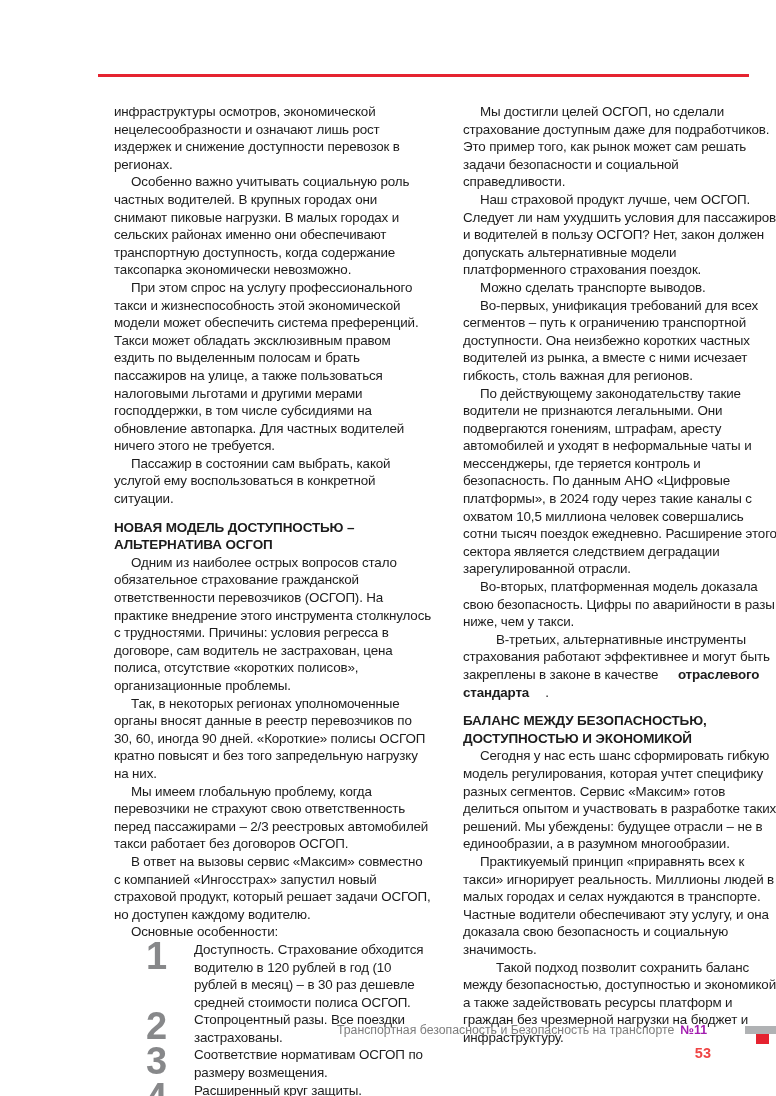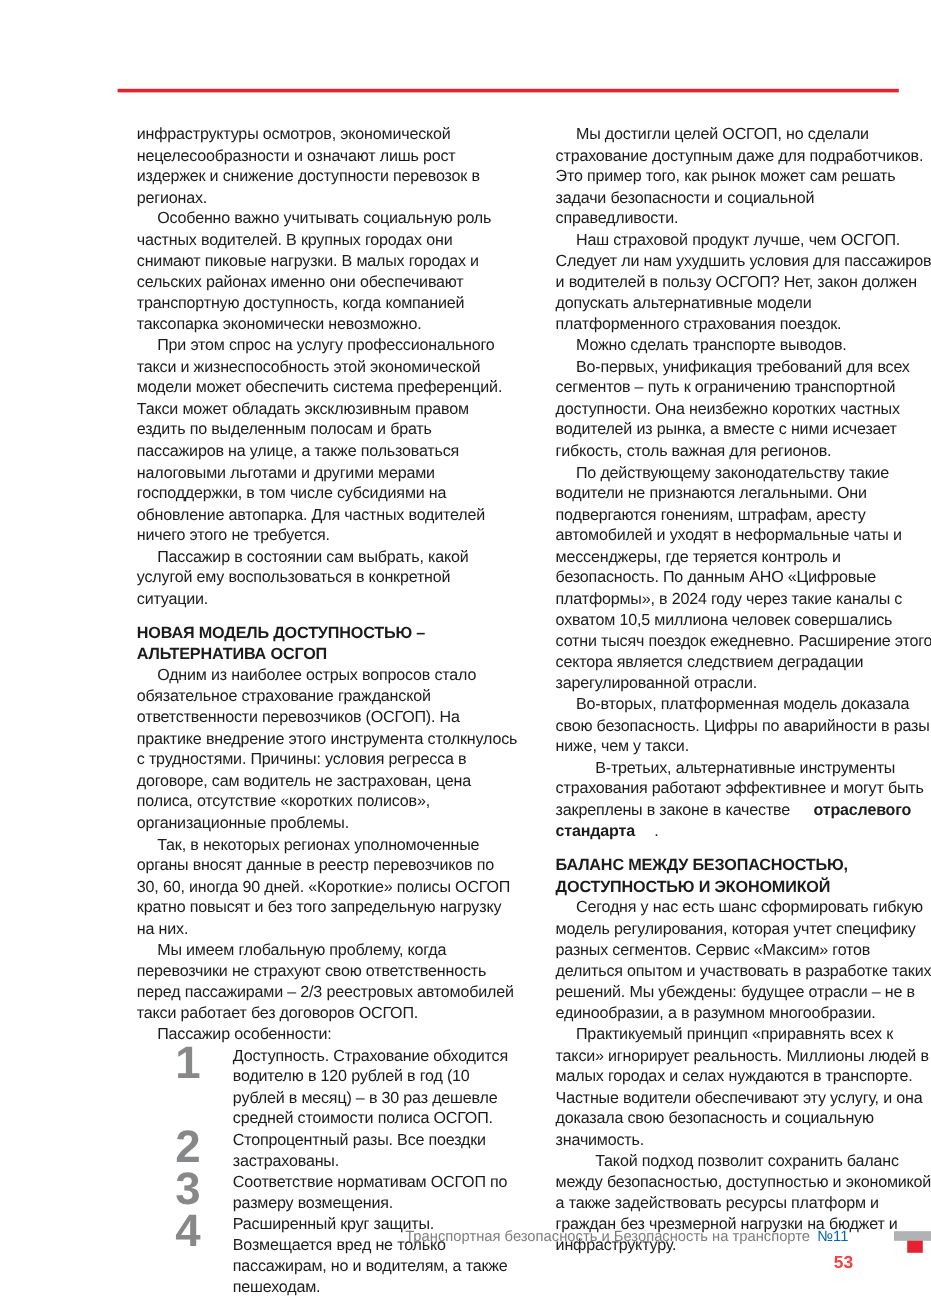--- a/index.html
+++ b/index.html
@@ -62,21 +62,21 @@
     width:13px;height:13px;
     background:var(--accent);
   }
   .footer-text{
     position:absolute;top:1023px;right:69px;
     font-size:12.3px;line-height:14px;
     color:var(--footer-gray);
     white-space:nowrap;
   }
   .footer-text .issue{
-    color:#0369a1;font-weight:normal;
+    color:#a21caf;font-weight:bold;
     margin-left:6px;
   }
   .footer-bar{
     position:absolute;left:713px;top:1026px;
     width:63px;height:8px;
     background:var(--bar-gray);
   }
   .page-number{
     position:absolute;top:1045px;right:65px;
     font-size:14.5px;font-weight:bold;
@@ -87,30 +87,31 @@
 <body>
 
 <div class="page">
 
   <div class="top-rule"></div>
 
   <div class="columns">
 
     <div class="col">
       <p>инфраструктуры осмотров, экономической нецелесообразности и означают лишь рост издержек и снижение доступности перевозок в регионах.</p>
-      <p class="ind">Особенно важно учитывать социальную роль частных водителей. В крупных городах они снимают пиковые нагрузки. В малых городах и сельских районах именно они обеспечивают транспортную доступность, когда компанией таксопарка экономически невозможно.</p>
+      <p class="ind">Особенно важно учитывать социальную роль частных водителей. В крупных городах они снимают пиковые нагрузки. В малых городах и сельских районах именно они обеспечивают транспортную доступность, когда содержание таксопарка экономически невозможно.</p>
       <p class="ind">При этом спрос на услугу профессионального такси и жизнеспособность этой экономической модели может обеспечить система преференций. Такси может обладать эксклюзивным правом ездить по выделенным полосам и брать пассажиров на улице, а также пользоваться налоговыми льготами и другими мерами господдержки, в том числе субсидиями на обновление автопарка. Для частных водителей ничего этого не требуется.</p>
       <p class="ind">Пассажир в состоянии сам выбрать, какой услугой ему воспользоваться в конкретной ситуации.</p>
 
       <h3 class="sec-heading">НОВАЯ МОДЕЛЬ ДОСТУПНОСТЬЮ – АЛЬТЕРНАТИВА ОСГОП</h3>
 
       <p class="ind">Одним из наиболее острых вопросов стало обязательное страхование гражданской ответственности перевозчиков (ОСГОП). На практике внедрение этого инструмента столкнулось с трудностями. Причины: условия регресса в договоре, сам водитель не застрахован, цена полиса, отсутствие «коротких полисов», организационные проблемы.</p>
       <p class="ind">Так, в некоторых регионах уполномоченные органы вносят данные в реестр перевозчиков по 30, 60, иногда 90 дней. «Короткие» полисы ОСГОП кратно повысят и без того запредельную нагрузку на них.</p>
       <p class="ind">Мы имеем глобальную проблему, когда перевозчики не страхуют свою ответственность перед пассажирами – 2/3 реестровых автомобилей такси работает без договоров ОСГОП.</p>
-      <p class="ind">Пассажир особенности:</p>
+      <p class="ind">В ответ на вызовы сервис «Максим» совместно с компанией «Ингосстрах» запустил новый страховой продукт, который решает задачи ОСГОП, но доступен каждому водителю.</p>
+      <p class="ind">Основные особенности:</p>
 
       <div class="feature">
         <span class="num">1</span>
         <span class="txt">Доступность. Страхование обходится водителю в 120 рублей в год (10 рублей в месяц) – в 30 раз дешевле средней стоимости полиса ОСГОП.</span>
       </div>
       <div class="feature">
         <span class="num">2</span>
         <span class="txt">Стопроцентный разы. Все поездки застрахованы.</span>
       </div>
       <div class="feature">

